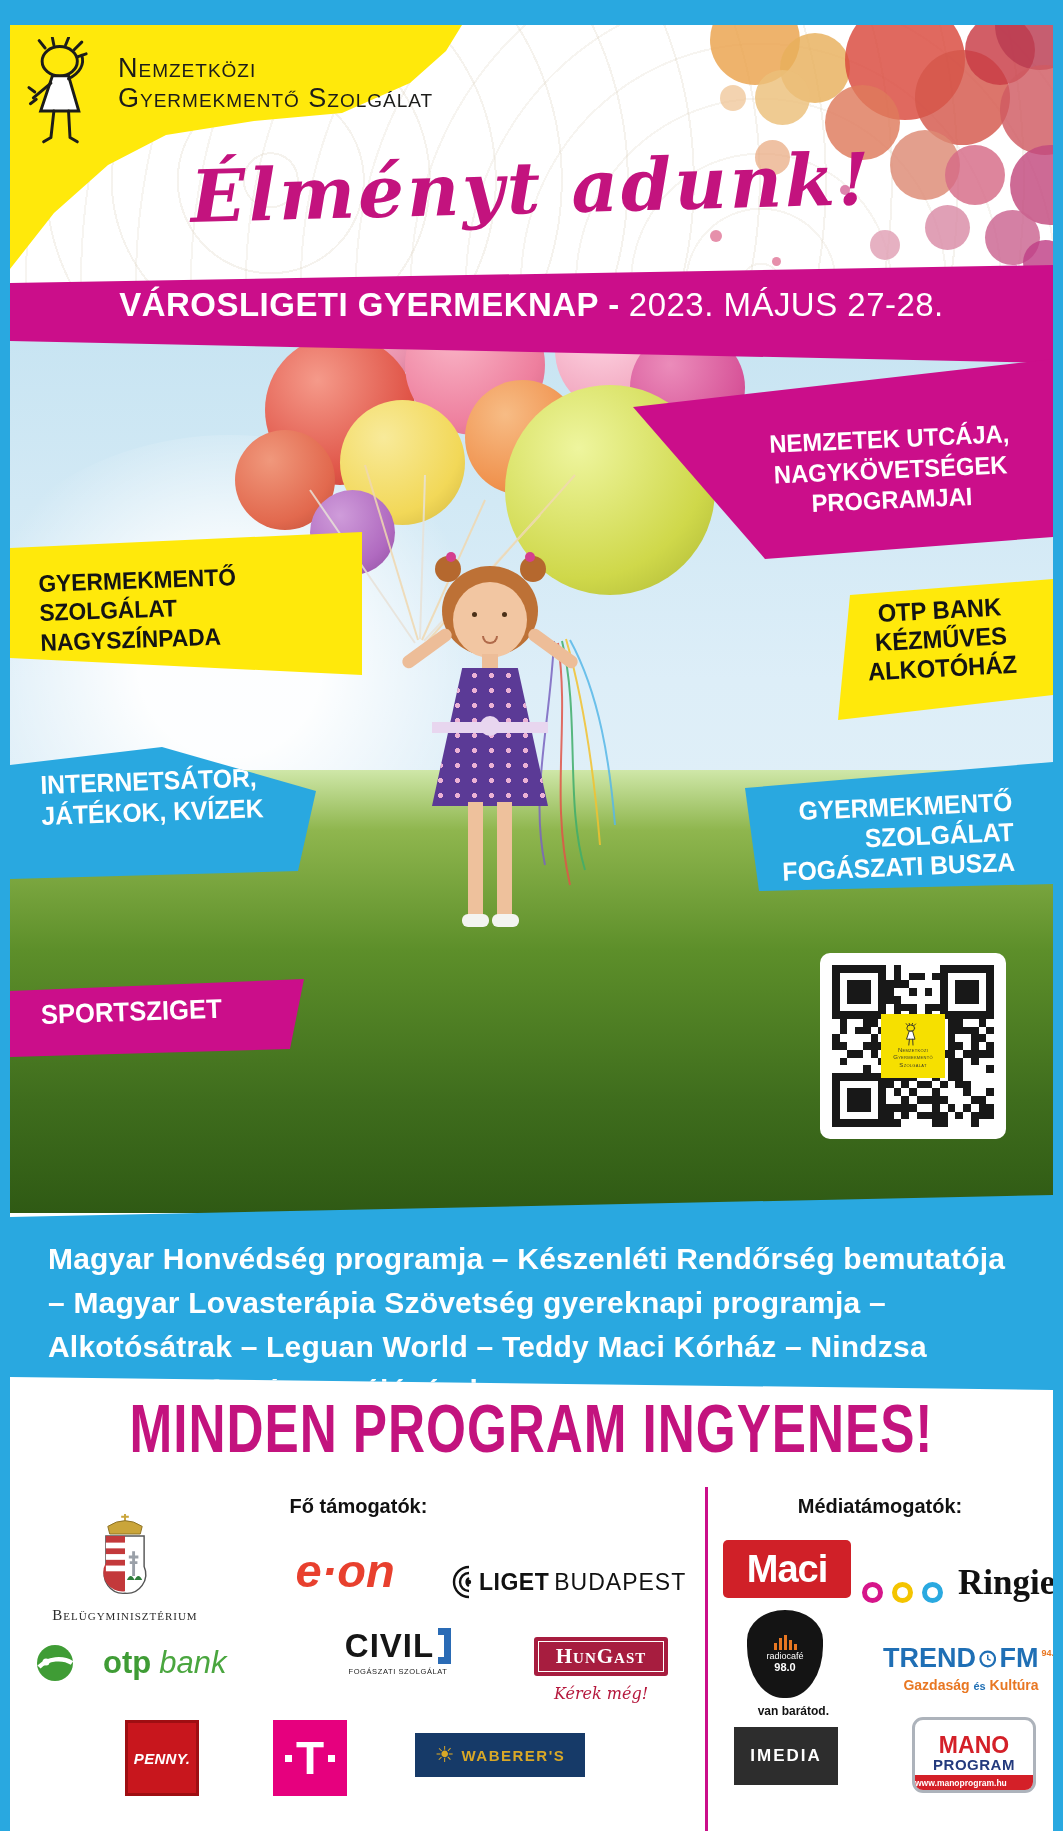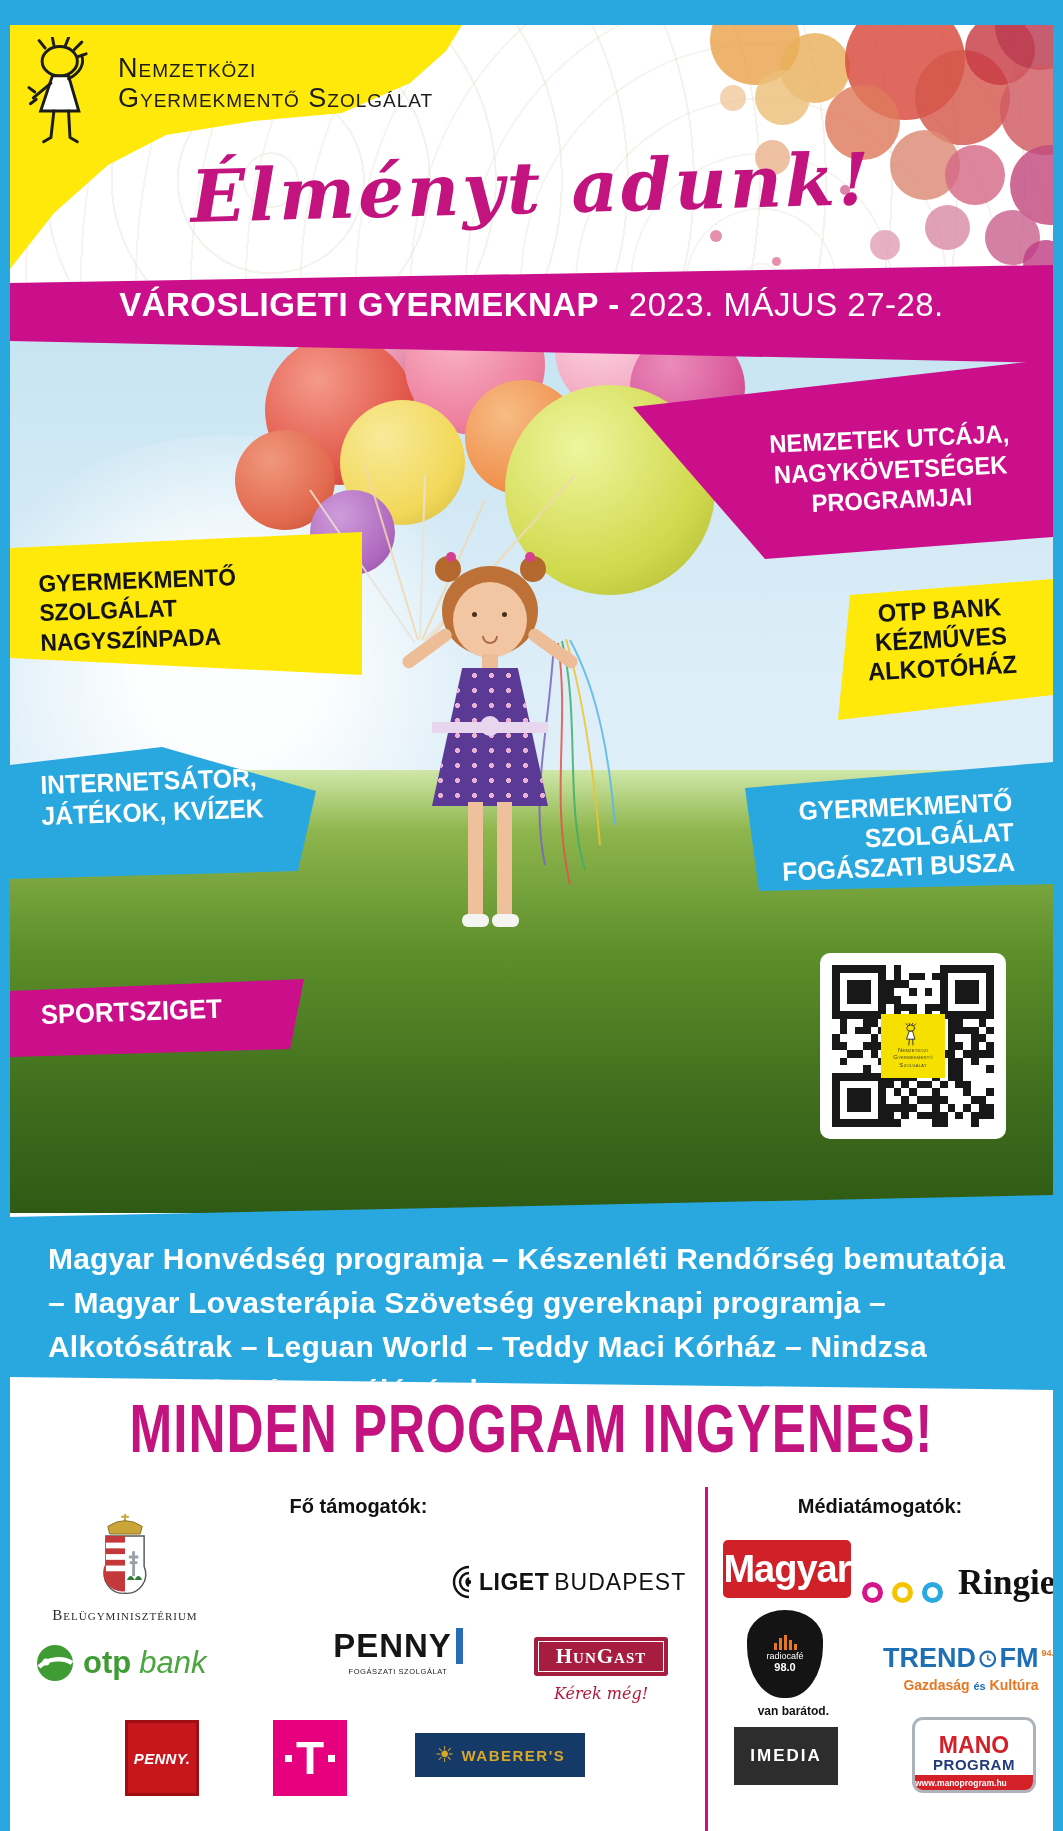--- a/index.html
+++ b/index.html
@@ -98,21 +98,21 @@
   .divider{position:absolute;left:695px;top:1462px;width:3px;height:348px;background:#cb0e8a;z-index:5;}
   .logo{position:absolute;z-index:5;}
 
   .bm{left:20px;top:1488px;width:190px;text-align:center;}
   .bm-label{margin-top:4px;font-family:"Liberation Serif",serif;font-variant:small-caps;font-size:15px;letter-spacing:1px;color:#2b2b2b;}
   .eon{left:250px;top:1518px;width:170px;text-align:center;font-size:47px;font-weight:800;font-style:italic;color:#e8402e;}
   .liget{left:438px;top:1540px;display:flex;align-items:center;gap:5px;color:#111;}
   .liget .lb{font-weight:800;font-size:23px;letter-spacing:.5px;}
   .liget .ll{font-weight:300;font-size:23px;letter-spacing:1px;}
   .otp{left:25px;top:1618px;display:flex;align-items:center;gap:8px;}
-  .otp .ob{font-weight:800;font-size:31px;color:#3f9c35;}
+  .otp .ob{font-weight:800;font-size:31px;color:#3f9c35;margin-left:20px;}
   .otp .or{font-weight:400;font-style:italic;font-size:31px;color:#4aa63f;}
   .civil{left:328px;top:1602px;width:120px;text-align:center;}
   .civil .row{display:flex;align-items:center;justify-content:center;}
   .civil .ct{font-weight:900;font-size:33px;letter-spacing:1px;color:#161616;}
   .civil .bracket{width:13px;height:36px;border:7px solid #2a6bb5;border-left:none;margin-left:4px;}
   .civil .cs{font-size:7.5px;letter-spacing:.6px;color:#222;margin-top:2px;}
   .hungast{left:524px;top:1612px;width:134px;text-align:center;}
   .hungast .box{background:#a71d3f;outline:1px solid #fff;outline-offset:-5px;border-radius:3px;padding:7px 6px;
     font-family:"Liberation Serif",serif;font-variant:small-caps;font-weight:700;font-size:21px;color:#fff;letter-spacing:1px;}
   .hungast .tag{margin-top:8px;font-family:"DejaVu Serif",serif;font-style:italic;font-size:16px;color:#b5173c;}
@@ -779,20 +779,21 @@
         <path d="M10 24 h20 v58 a20 20 0 0 1 -20 -30 Z" fill="#c3393b"></path>
         <rect x="10" y="31" width="20" height="6" fill="#fff"></rect>
         <rect x="10" y="43" width="20" height="6" fill="#fff"></rect>
         <rect x="10" y="55" width="20" height="6" fill="#fff"></rect>
         <path d="M32 70 q4 -8 8 0 q4 -8 8 0 Z" fill="#2f7d3b"></path>
         <path d="M39 40 v26 M34 46 h10 M35 52 h8" stroke="#9aa0a8" stroke-width="3"></path>
       </svg>
       <div class="bm-label">Belügyminisztérium</div>
     </div>
 
+    <div class="logo eon">e·on</div>
 
     <div class="logo liget">
       <svg width="26" height="34" viewBox="0 0 26 34">
         <g fill="none" stroke="#111" stroke-width="2.4">
           <path d="M21 2 A15 15 0 0 0 21 32"></path>
           <path d="M21 8 A9 9 0 0 0 21 26"></path>
           <path d="M21 13 A4.5 4.5 0 0 0 21 21"></path>
         </g>
         <circle cx="21" cy="17" r="2.2" fill="#111"></circle>
       </svg>
@@ -805,21 +806,21 @@
         <circle cx="20" cy="20" r="18" fill="#3f9c35"></circle>
         <path d="M4 24 C13 15 28 14 37 20" stroke="#fff" stroke-width="4.5" fill="none"></path>
         <circle cx="11" cy="19" r="3.5" fill="#fff"></circle>
       </svg>
       <span class="ob">otp</span>
         <span class="or">bank</span>
     </div>
 
     <div class="logo civil">
       <div class="row">
-        <span class="ct">PENNY</span>
+        <span class="ct">CIVIL</span>
         <span class="bracket"></span>
       </div>
       <div class="cs">FOGÁSZATI SZOLGÁLAT</div>
     </div>
 
     <div class="logo hungast">
       <div class="box">HunGast</div>
       <div class="tag">Kérek még!</div>
     </div>
 
@@ -829,21 +830,21 @@
       <span class="sq"></span>
       <span class="tt">T</span>
       <span class="sq"></span>
     </div>
 
     <div class="logo waberers">
       <span class="sun">☀</span>
       <span class="wt">WABERER'S</span>
     </div>
 
-    <div class="logo blikk">Magyar</div>
+    <div class="logo blikk">Maci</div>
 
     <div class="logo ringier">
       <span class="ring" style="border-color:#d6158a"></span>
       <span class="ring" style="border-color:#f4c400"></span>
       <span class="ring" style="border-color:#2aa9e0"></span>
       <span class="rt">Ringier</span>
     </div>
 
     <div class="logo radiocafe">
       <div class="drop">

